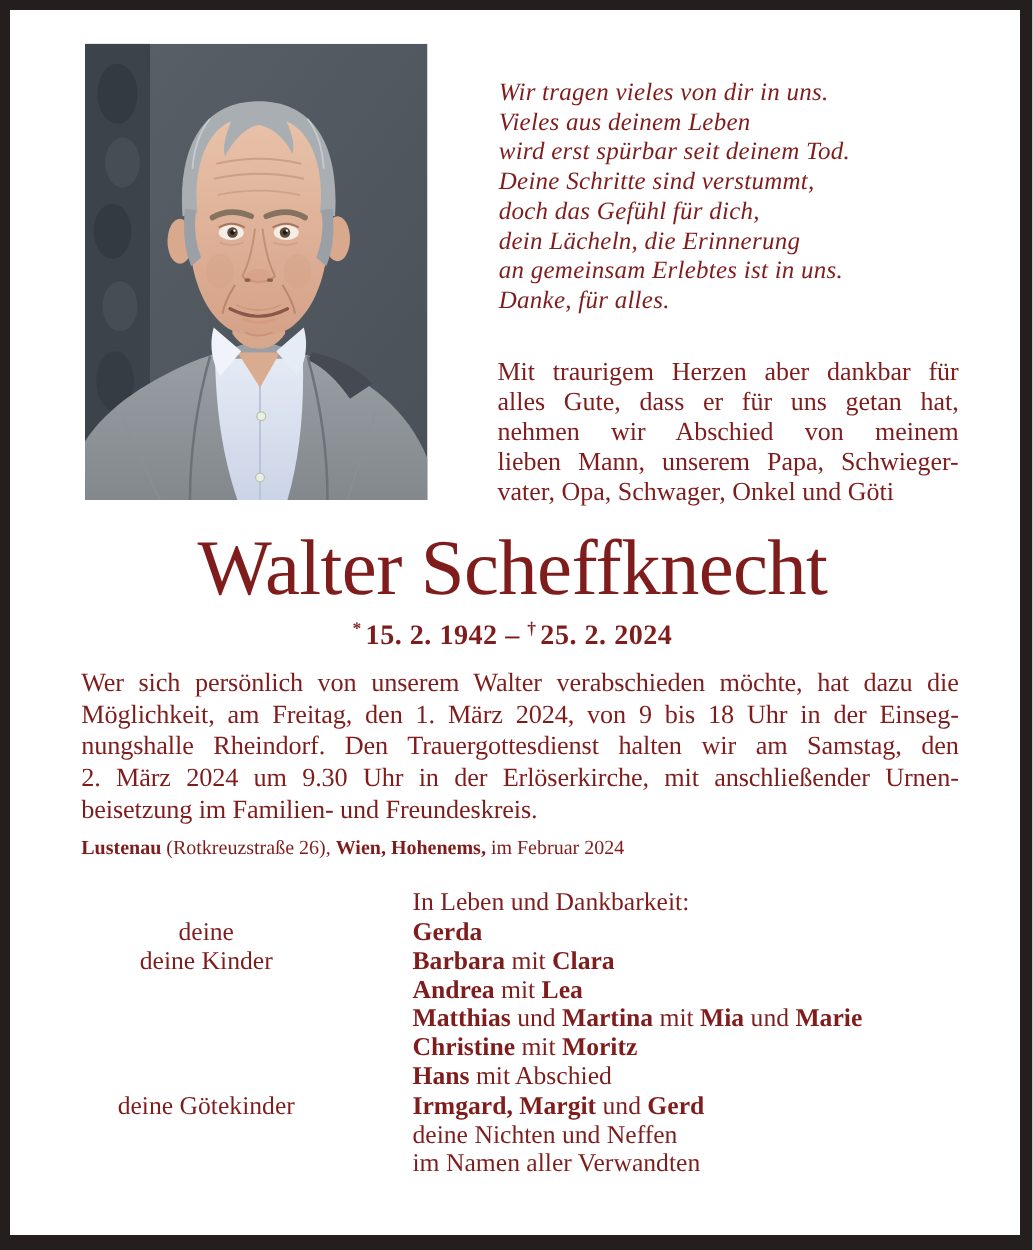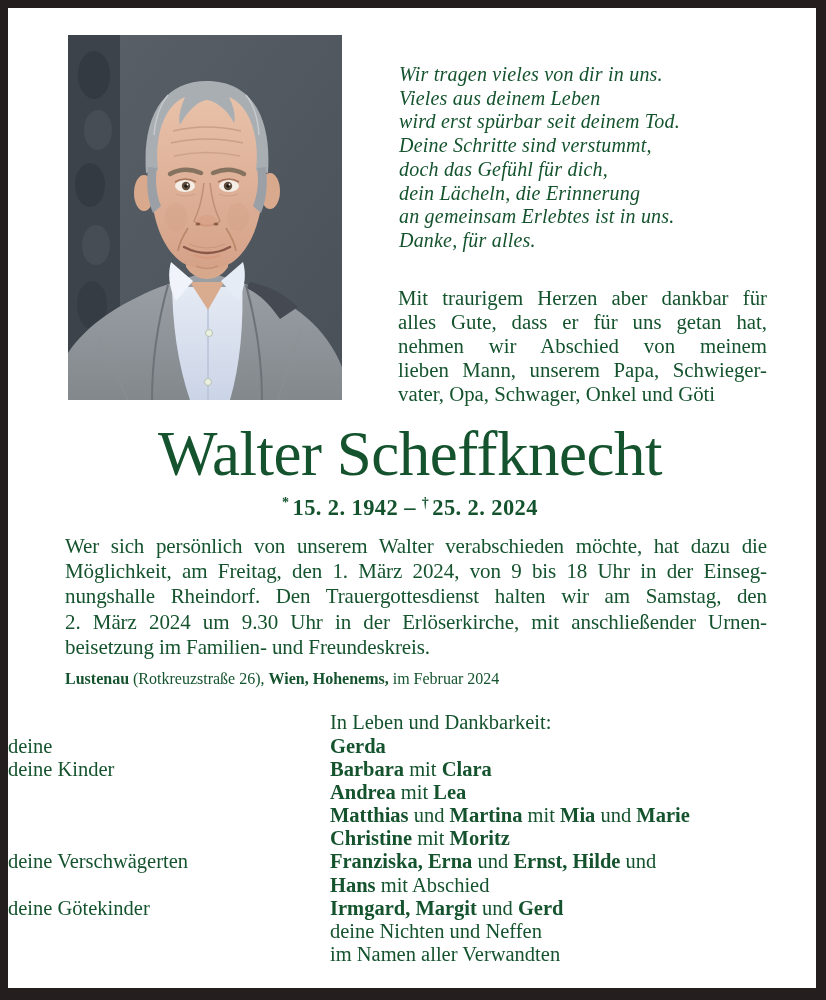--- a/index.html
+++ b/index.html
@@ -1,21 +1,21 @@
 <!DOCTYPE html>
 <html lang="de"><head>
 <meta charset="utf-8">
 <style>
   html,body { margin:0; padding:0; background:#ffffff; }
   .page {
     position:relative; width:826px; height:1000px; box-sizing:border-box;
     background:#ffffff; overflow:hidden;
     border-style:solid; border-color:#241f1e;
     border-top-width:8px; border-left-width:8px; border-right-width:10px; border-bottom-width:12px;
-    font-family:"Liberation Serif","DejaVu Serif",serif; color:#14532d;
+    font-family:"Liberation Serif","DejaVu Serif",serif; color:#7f1d1d;
   }
   .bold { font-weight:bold; }
 
   .photo { position:absolute; left:60px; top:27px; width:274px; height:365px; }
   .photo svg { display:block; width:100%; height:100%; }
 
   .poem {
     position:absolute; left:391px; top:55px; width:372px;
     font-style:italic; font-size:20px; line-height:23.7px; letter-spacing:0.2px;
   }
@@ -30,21 +30,21 @@
   .dsym { font-size:14px; vertical-align:8px; margin-right:3px; }
 
   .announce { position:absolute; left:57px; top:526px; width:702px; font-size:21px; line-height:25.2px; letter-spacing:-0.1px; }
 
   .location { position:absolute; left:57px; top:662px; font-size:16px; }
 
   .closing { position:absolute; left:322px; top:703px; font-size:20.5px; }
 
   .family { position:absolute; left:0; top:727px; width:762px; font-size:20.5px; line-height:23.1px; }
   .frow { display:grid; grid-template-columns:314px 1fr; column-gap:8px; }
-  .flabel { text-align:left; white-space:nowrap; }
+  .flabel { text-align:center; white-space:nowrap; }
   .fvalue { text-align:left; white-space:nowrap; }
 </style>
 </head>
 <body>
 
 <div class="page">
 
   <div class="photo">
     <svg viewBox="0 0 274 365" preserveAspectRatio="none">
       <defs>
@@ -192,24 +192,20 @@
     </div>
     <div class="frow">
       <div class="flabel"></div>
       <div class="fvalue"><span class="bold">Matthias</span><span> und </span><span class="bold">Martina</span><span> mit </span><span class="bold">Mia</span><span> und </span><span class="bold">Marie</span></div>
     </div>
     <div class="frow">
       <div class="flabel"></div>
       <div class="fvalue"><span class="bold">Christine</span><span> mit </span><span class="bold">Moritz</span></div>
     </div>
     <div class="frow">
-      <div class="flabel">deine Verschwägerten</div>
-      <div class="fvalue"><span class="bold">Franziska, Erna</span><span> und </span><span class="bold">Ernst, Hilde</span><span> und</span></div>
-    </div>
-    <div class="frow">
       <div class="flabel"></div>
       <div class="fvalue"><span class="bold">Hans</span><span> mit Abschied</span></div>
     </div>
     <div class="frow">
       <div class="flabel">deine Götekinder</div>
       <div class="fvalue"><span class="bold">Irmgard, Margit</span><span> und </span><span class="bold">Gerd</span></div>
     </div>
     <div class="frow">
       <div class="flabel"></div>
       <div class="fvalue"><span>deine Nichten und Neffen</span></div>

